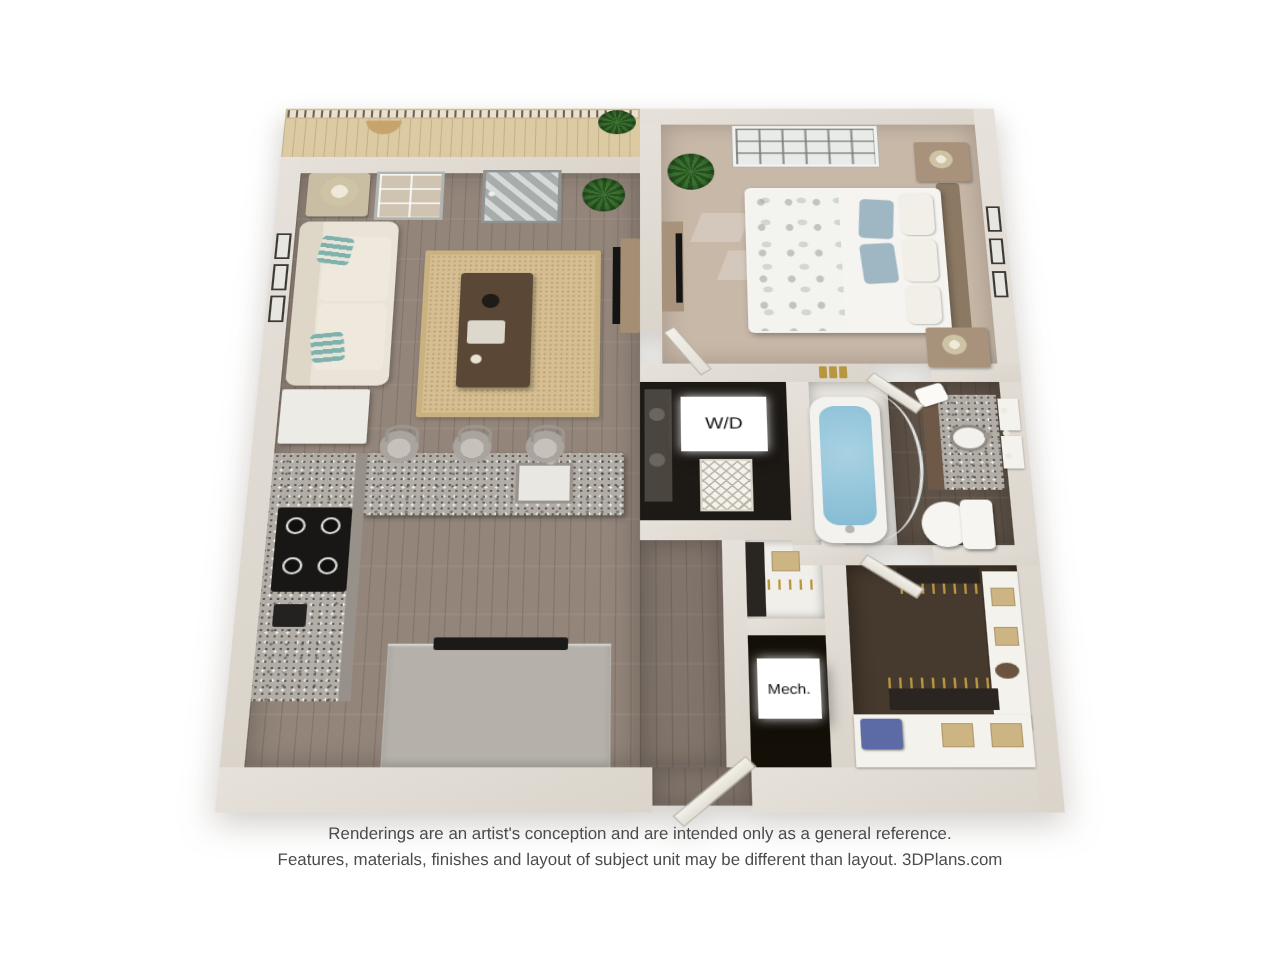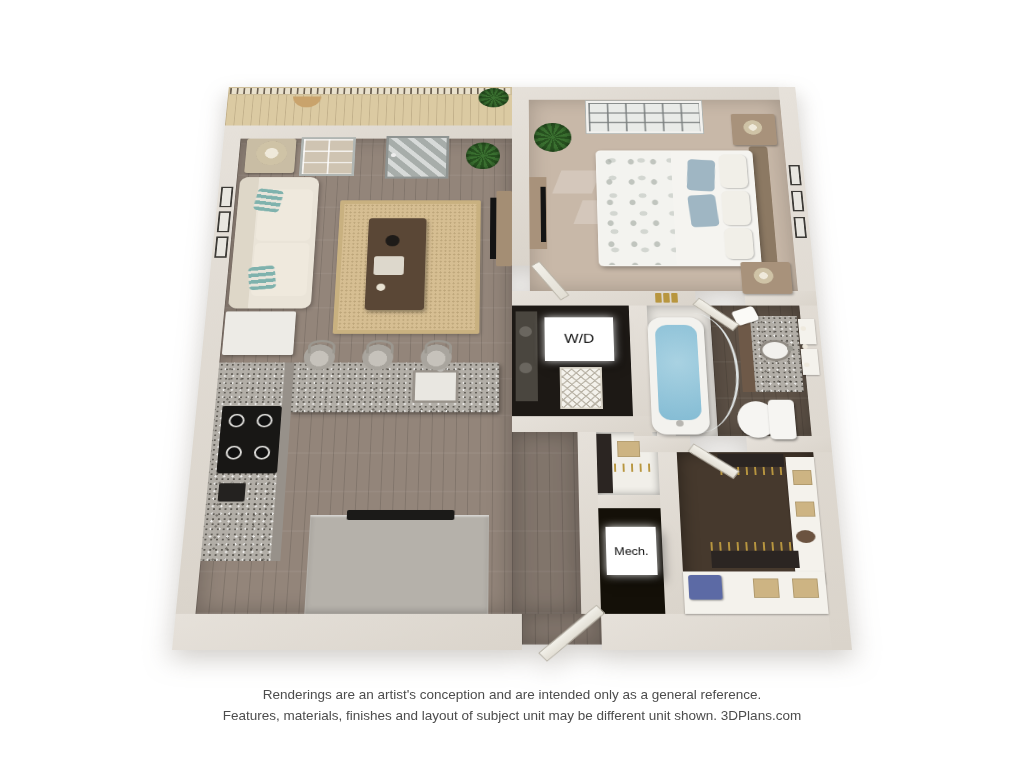--- a/index.html
+++ b/index.html
@@ -219,17 +219,17 @@
     <div class="box-tan" style="left:626px;top:660px;width:26px;height:22px;"></div>
     <div class="abs" style="left:520px;top:656px;width:34px;height:28px;background:var(--binBlue);border-radius:3px;box-shadow:1px 1px 2px rgba(0,0,0,.4);"></div>
 
     <div class="door" style="left:350px;top:688px;width:80px;height:13px;transform-origin:100% 50%;transform:rotate(-42deg);"></div>
     <div class="door" style="left:360px;top:262px;width:12px;height:58px;transform-origin:50% 0;transform:rotate(-35deg);"></div>
     <div class="door" style="left:545px;top:308px;width:56px;height:12px;transform-origin:0 50%;transform:rotate(40deg);"></div>
     <div class="door" style="left:530px;top:498px;width:58px;height:12px;transform-origin:0 50%;transform:rotate(36deg);"></div>
 
   </div>
 
-  <div class="caption" style="top:684px;">
+  <div class="caption" style="top:656px;">
     <div>Renderings are an artist's conception and are intended only as a general reference.</div>
-    <div>Features, materials, finishes and layout of subject unit may be different unit shown. 3DPlans.com</div>
+    <div>Features, materials, finishes and layout of subject unit may be different than layout. 3DPlans.com</div>
   </div>
 </div>
 
 </body></html>

